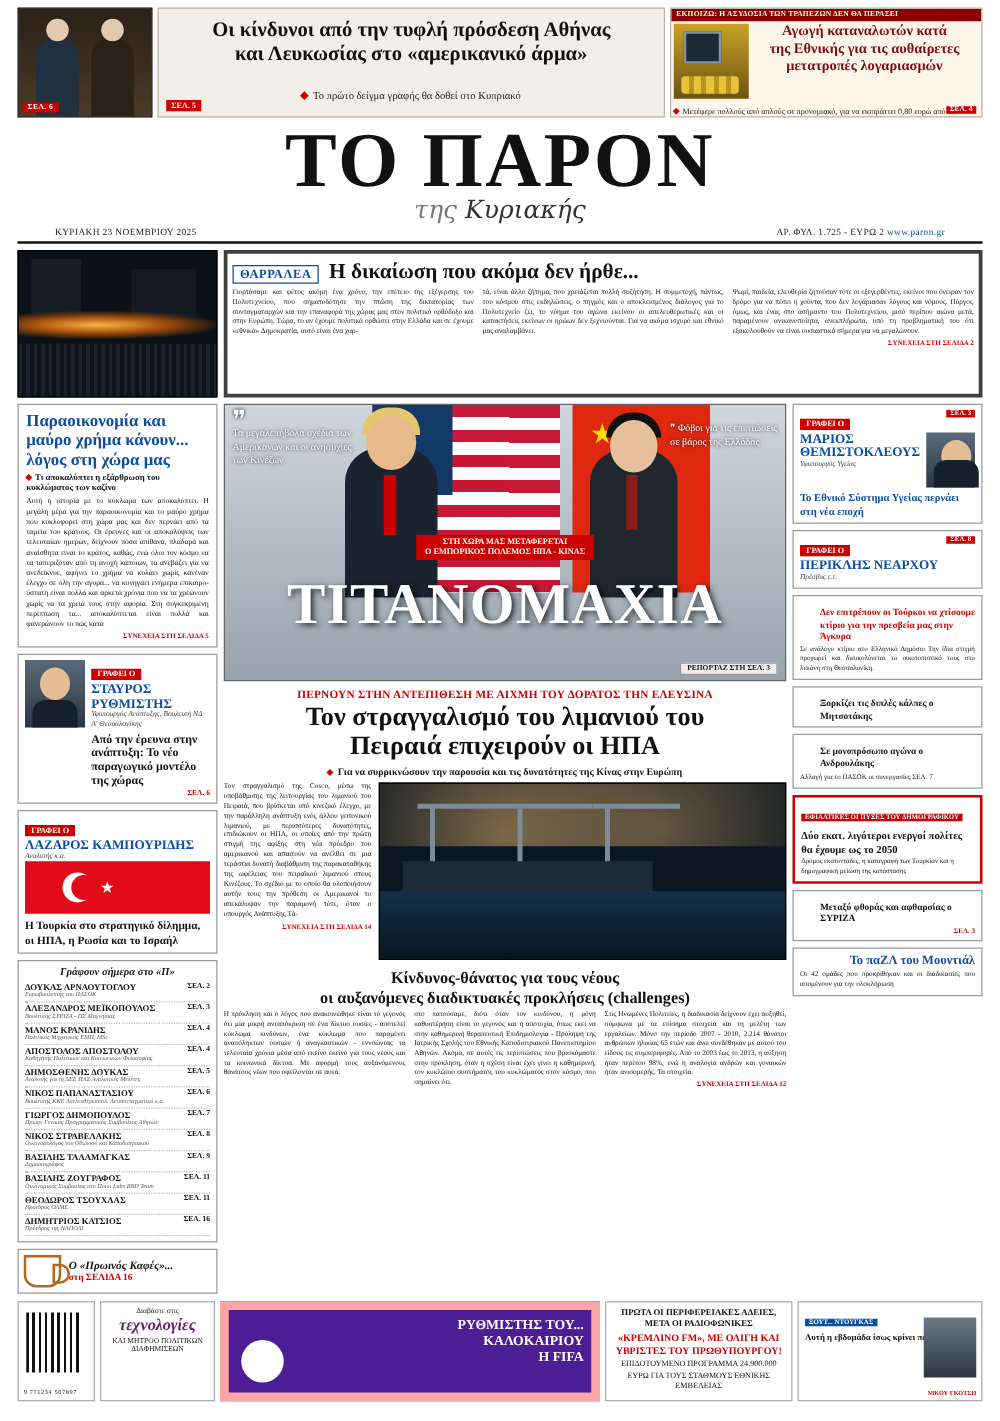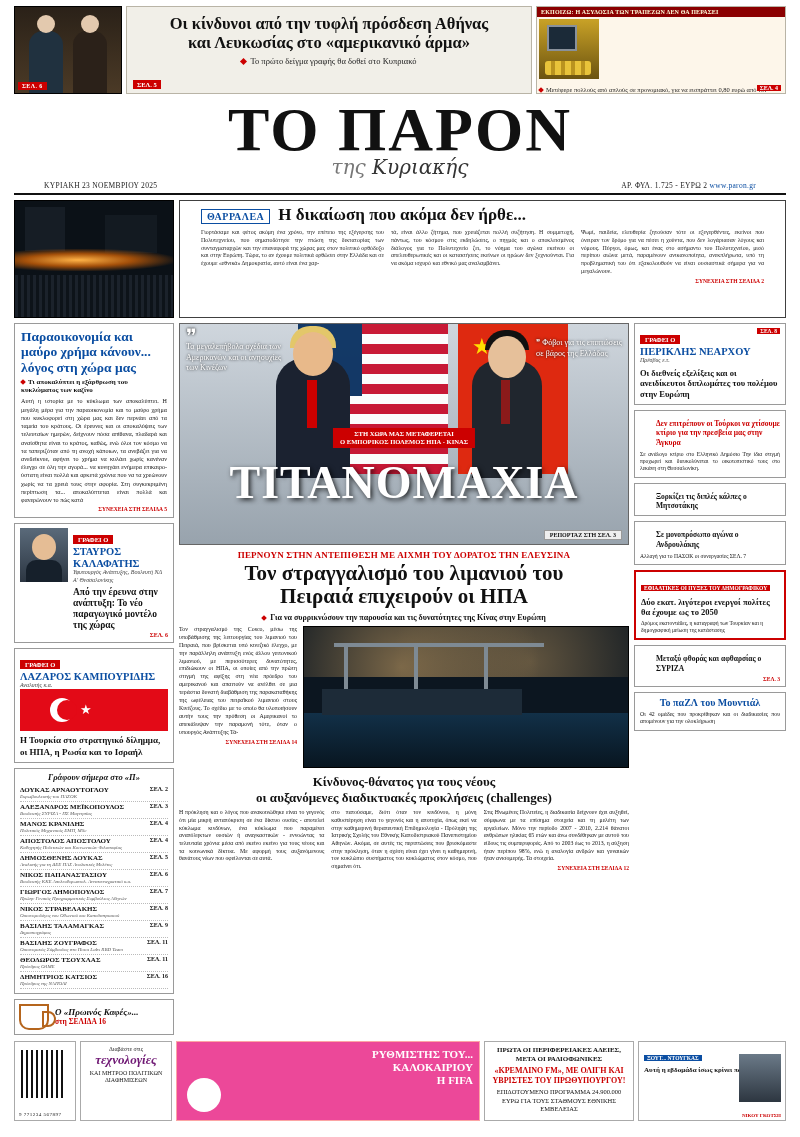--- a/index.html
+++ b/index.html
@@ -31,21 +31,21 @@
   }
   .top-center {
     flex: 1; background: #f1efe8; border: 1px solid #b9b4a6; position: relative;
     padding: 7px 8px 4px 8px;
   }
   .top-center h2 {
     margin: 0; font-size: 16.5px; line-height: 1.18; text-align: center;
     font-family: "Liberation Serif", serif; font-weight: bold; color: #111;
   }
   .top-center .sub {
-    margin-top: 3px; font-size: 8.5px; text-align: center; color: #222;
+    margin-top: 18px; font-size: 8.5px; text-align: center; color: #222;
   }
   .top-center .sub::before {
     content: ""; display: inline-block; width: 5px; height: 5px; background: #c00;
     margin-right: 4px; transform: rotate(45deg);
   }
   .pgtag {
     position: absolute; left: 6px; bottom: 4px; background: #c00; color: #fff;
     font-size: 6.5px; font-weight: bold; padding: 1px 4px;
   }
   .top-right {
@@ -95,21 +95,21 @@
   .row2 { display: flex; gap: 5px; margin-top: 5px; height: 118px; }
   .nightphoto {
     width: 160px; background: #0b1117; position: relative; overflow: hidden; border:1px solid #000;
   }
   .nightphoto .glow { position:absolute; left:0; right:0; top:48px; height:22px;
     background: radial-gradient(ellipse at 40% 50%, #ffb347 0%, #a4500a 40%, transparent 75%); }
   .nightphoto .crowd { position:absolute; bottom:0; left:0; right:0; height:42px;
     background: repeating-linear-gradient(90deg,#1b222b 0 3px,#0d1319 3px 6px); }
   .nightphoto .bldg { position:absolute; top:6px; left:10px; width:40px;height:44px;background:#161d25;}
   .nightphoto .bldg2 { position:absolute; top:14px; right:16px; width:52px;height:38px;background:#131a21;}
-  .thar-box { flex: 1; border: 1px solid #404040; padding: 4px 21px; }
+  .thar-box { flex: 1; border: 3px solid #404040; padding: 4px 4px; }
   .thar-head { display: flex; align-items: baseline; gap: 8px; }
   .thar-tag {
     border: 1.5px solid #0b4ea2; color: #0b4ea2; font-weight: bold; font-size: 10px;
     padding: 1px 5px; letter-spacing: .5px;
   }
   .thar-title { font-size: 17px; font-weight: bold; color: #111; }
   .thar-cols { display: flex; gap: 7px; margin-top: 4px; }
   .thar-cols p { margin: 0; font-size: 5.9px; line-height: 1.33; text-align: justify; color: #222; }
   .thar-cols div { flex: 1; }
   .cont-red { color: #c00; font-size: 5.6px; font-weight: bold; text-align: right; margin-top: 2px; }
@@ -267,35 +267,35 @@
   .rtitle.dark { color: #111; }
   .r-pg { background:#c00;color:#fff;font-size:5.5px;font-weight:bold;padding:0 3px;float:right;}
   .rsmall { font-size: 7.5px; font-weight: bold; line-height: 1.3; margin-top: 4px; margin-left: 16px; }
   .rsmall .red { color: #c00; }
   .rnote { font-size: 5.6px; line-height: 1.3; margin-top: 3px; text-align: justify; }
   .rbox-red { border: 2px solid #c00; padding: 4px 5px; margin-bottom: 5px; }
   .rbox-red .tag { background:#c00;color:#fff;font-size:5.5px;font-weight:bold;padding:0 3px;display:inline-block;}
   .rbox-red h4 { margin: 3px 0 2px 0; font-size: 8.5px; line-height: 1.25; color:#111; }
   .rbox-red p { margin:0; font-size: 5.5px; line-height: 1.3; }
   .mundial { border: 1px solid #9a9a9a; padding: 4px 5px; }
-  .mundial h4 { margin: 0; font-size: 10px; color:#0b4ea2; text-align:center; font-weight:bold;}
+  .mundial h4 { margin: 0; font-size: 10px; color:#0b4ea2; text-align:right; font-weight:bold;}
   .mundial p { margin: 3px 0 0 0; font-size: 5.8px; line-height: 1.3; text-align: justify;}
 
   
   .bottom { display: flex; gap: 4px; margin-top: 6px; height: 80px; }
   .barcode { width: 62px; border:1px solid #aaa; position: relative; }
   .barcode .bars { position:absolute; left:6px; top:8px; width:44px; height:48px;
     background: repeating-linear-gradient(90deg,#111 0 2px,#fff 2px 5px); }
   .barcode .num { position:absolute; bottom:3px; left:4px; font-size:5px; letter-spacing:.5px;}
   .bt-box { border:1px solid #aaa; padding:4px 5px; }
   .bt-tech { width: 92px; text-align:center; }
   .bt-tech .t1 { font-size: 6px; color:#222; }
   .bt-tech .t2 { font-size: 13px; font-weight:bold; color:#701a75; font-style: italic;}
   .bt-tech .t3 { font-size: 6px; color:#222; line-height:1.25; margin-top:2px;}
-  .bt-fifa { flex:1; background:#ec4899; color:#fff; position:relative; overflow:hidden; border:1px solid #fca5a5;}
+  .bt-fifa { flex:1; background:#4c1d95; color:#fff; position:relative; overflow:hidden; border:7px solid #fca5a5;}
   .bt-fifa .txt { position:absolute; right:6px; top:6px; text-align:right; font-size:11px; font-weight:bold; color:#fff; line-height:1.2;}
   .bt-fifa .ball{position:absolute;left:10px;bottom:8px;width:34px;height:34px;border-radius:50%;background:#fff;}
   .bt-mid { width: 150px; text-align:center; }
   .bt-mid .a { font-size: 7px; font-weight:bold; color:#111; line-height:1.25;}
   .bt-mid .b { font-size: 8px; font-weight:bold; color:#c00; margin-top:3px; line-height:1.2;}
   .bt-mid .c { font-size: 6.5px; color:#111; margin-top:3px; line-height:1.25;}
   .bt-right { width: 148px; position:relative; }
   .bt-right .tag { background:#0b4ea2;color:#fff;font-size:5.5px;font-weight:bold;padding:0 3px;display:inline-block;}
   .bt-right .q { font-size: 7px; font-weight:bold; line-height:1.25; margin-top:2px;}
   .bt-right .face { position:absolute; right:4px; top:12px; width:42px;height:48px;background:linear-gradient(#6b7a88,#2d3640);}
@@ -322,20 +322,27 @@
       <div class="sub">Το πρώτο δείγμα γραφής θα δοθεί στο Κυπριακό</div>
       <div class="pgtag">ΣΕΛ. 5</div>
     </div>
     <div class="top-right">
       <div class="tr-band">ΕΚΠΟΙΖΩ: Η ΑΣΥΔΟΣΙΑ ΤΩΝ ΤΡΑΠΕΖΩΝ ΔΕΝ ΘΑ ΠΕΡΑΣΕΙ</div>
       <div class="tr-body">
         <div class="tr-photo">
           <div class="safe"></div>
           <div class="coins"></div>
         </div>
+        <div class="tr-text">
+          <h3>
+            <span>Αγωγή καταναλωτών κατά</span><br>
+            <span>της Εθνικής για τις αυθαίρετες</span><br>
+            <span>μετατροπές λογαριασμών</span>
+          </h3>
+        </div>
       </div>
       <div class="tr-sub">Μετέφερε πολλούς από απλούς σε προνομιακό, για να εισπράττει 0,80 ευρώ από τον καθένα</div>
       <div class="tr-pg">ΣΕΛ. 4</div>
     </div>
   </div>
 
   <div class="masthead">
     <div class="title">ΤΟ ΠΑΡΟΝ</div>
     <div class="subtitle">
       <span class="grey">της </span><span>Κυριακής</span>
@@ -387,21 +394,21 @@
         <div class="cont-red">ΣΥΝΕΧΕΙΑ ΣΤΗ ΣΕΛΙΔΑ 5</div>
       </div>
 
       <div class="person-box">
         <div class="avatar">
             <div class="f"></div>
             <div class="b"></div>
           </div>
         <div style="flex:1">
           <span class="grafei-tab">ΓΡΑΦΕΙ Ο</span>
-          <div class="person-name">ΣΤΑΥΡΟΣ ΚΑΛΑΦΑΤΗΣ</div>
+          <div class="person-name">ΣΤΑΥΡΟΣ ΡΥΘΜΙΣΤΗΣ</div>
           <div class="person-role">Υφυπουργός Ανάπτυξης, Βουλευτή ΝΔ Α' Θεσσαλονίκης</div>
           <div class="person-title">Από την έρευνα στην ανάπτυξη: Το νέο παραγωγικό μοντέλο της χώρας</div>
           <div class="sel-pg">ΣΕΛ. 6</div>
         </div>
       </div>
 
       <div class="turkey-box">
         <span class="grafei-tab">ΓΡΑΦΕΙ Ο</span>
         <div class="person-name">ΛΑΖΑΡΟΣ ΚΑΜΠΟΥΡΙΔΗΣ</div>
         <div class="person-role">Αναλυτής κ.α.</div>
@@ -581,27 +588,41 @@
             </div>
           <div>
             <p>Στις Ηνωμένες Πολιτείες, η διαδικασία δείχνουν έχει αυξηθεί, σύμφωνα με τα επίσημα στοιχεία και τη μελέτη των εργαλείων. Μόνο την περίοδο 2007 - 2010, 2.214 θάνατοι ανθρώπων ηλικίας 65 ετών και άνω συνδέθηκαν με αυτού του είδους τις συμπεριφορές. Από το 2003 έως το 2013, η αύξηση ήταν περίπου 98%, ενώ η αναλογία ανδρών και γυναικών ήταν ανισομερής. Τα στοιχεία.</p>
             <div class="cont-red">ΣΥΝΕΧΕΙΑ ΣΤΗ ΣΕΛΙΔΑ 12</div>
           </div>
         </div>
       </div>
     </div>
 
     <div class="col-right">
+      <div class="rbox">
+        <span class="grafei-tab">ΓΡΑΦΕΙ Ο</span>
+        <span class="r-pg">ΣΕΛ. 3</span>
+        <div class="hdr">
+          <div class="info">
+            <div class="person-name">ΜΑΡΙΟΣ ΘΕΜΙΣΤΟΚΛΕΟΥΣ</div>
+            <div class="person-role">Υφυπουργός Υγείας</div>
+          </div>
+          <div class="avatar" style="width:44px;height:44px">
+              <div class="f"></div>
+              <div class="b"></div>
+            </div>
+        </div>
+        <div class="rtitle">Το Εθνικό Σύστημα Υγείας περνάει στη νέα εποχή</div>
+      </div>
 
       <div class="rbox">
         <span class="grafei-tab">ΓΡΑΦΕΙ Ο</span>
         <span class="r-pg">ΣΕΛ. 8</span>
         <div class="person-name">ΠΕΡΙΚΛΗΣ ΝΕΑΡΧΟΥ</div>
         <div class="person-role">Πρέσβυς ε.τ.</div>
-        <div class="rtitle dark">Οι διεθνείς εξελίξεις και οι ανειδίκευτοι διπλωμάτες του πολέμου στην Ευρώπη</div>
       </div>
 
       <div class="rbox">
         <div class="rsmall"><span class="red">Δεν επιτρέπουν οι Τούρκοι να χτίσουμε κτίριο για την πρεσβεία μας στην Άγκυρα</span></div>
         <div class="rnote">Σε ανάλογο κτίριο στο Ελληνικό Δημόσιο
 Την ίδια στιγμή προχωρεί και διευκολύνεται το οικοτοπιστικό τους στο λεκάνη στη Θεσσαλονίκη.</div>
       </div>
 
       <div class="rbox">
         <div class="rsmall">Ξορκίζει τις διπλές κάλπες ο Μητσοτάκης</div>

